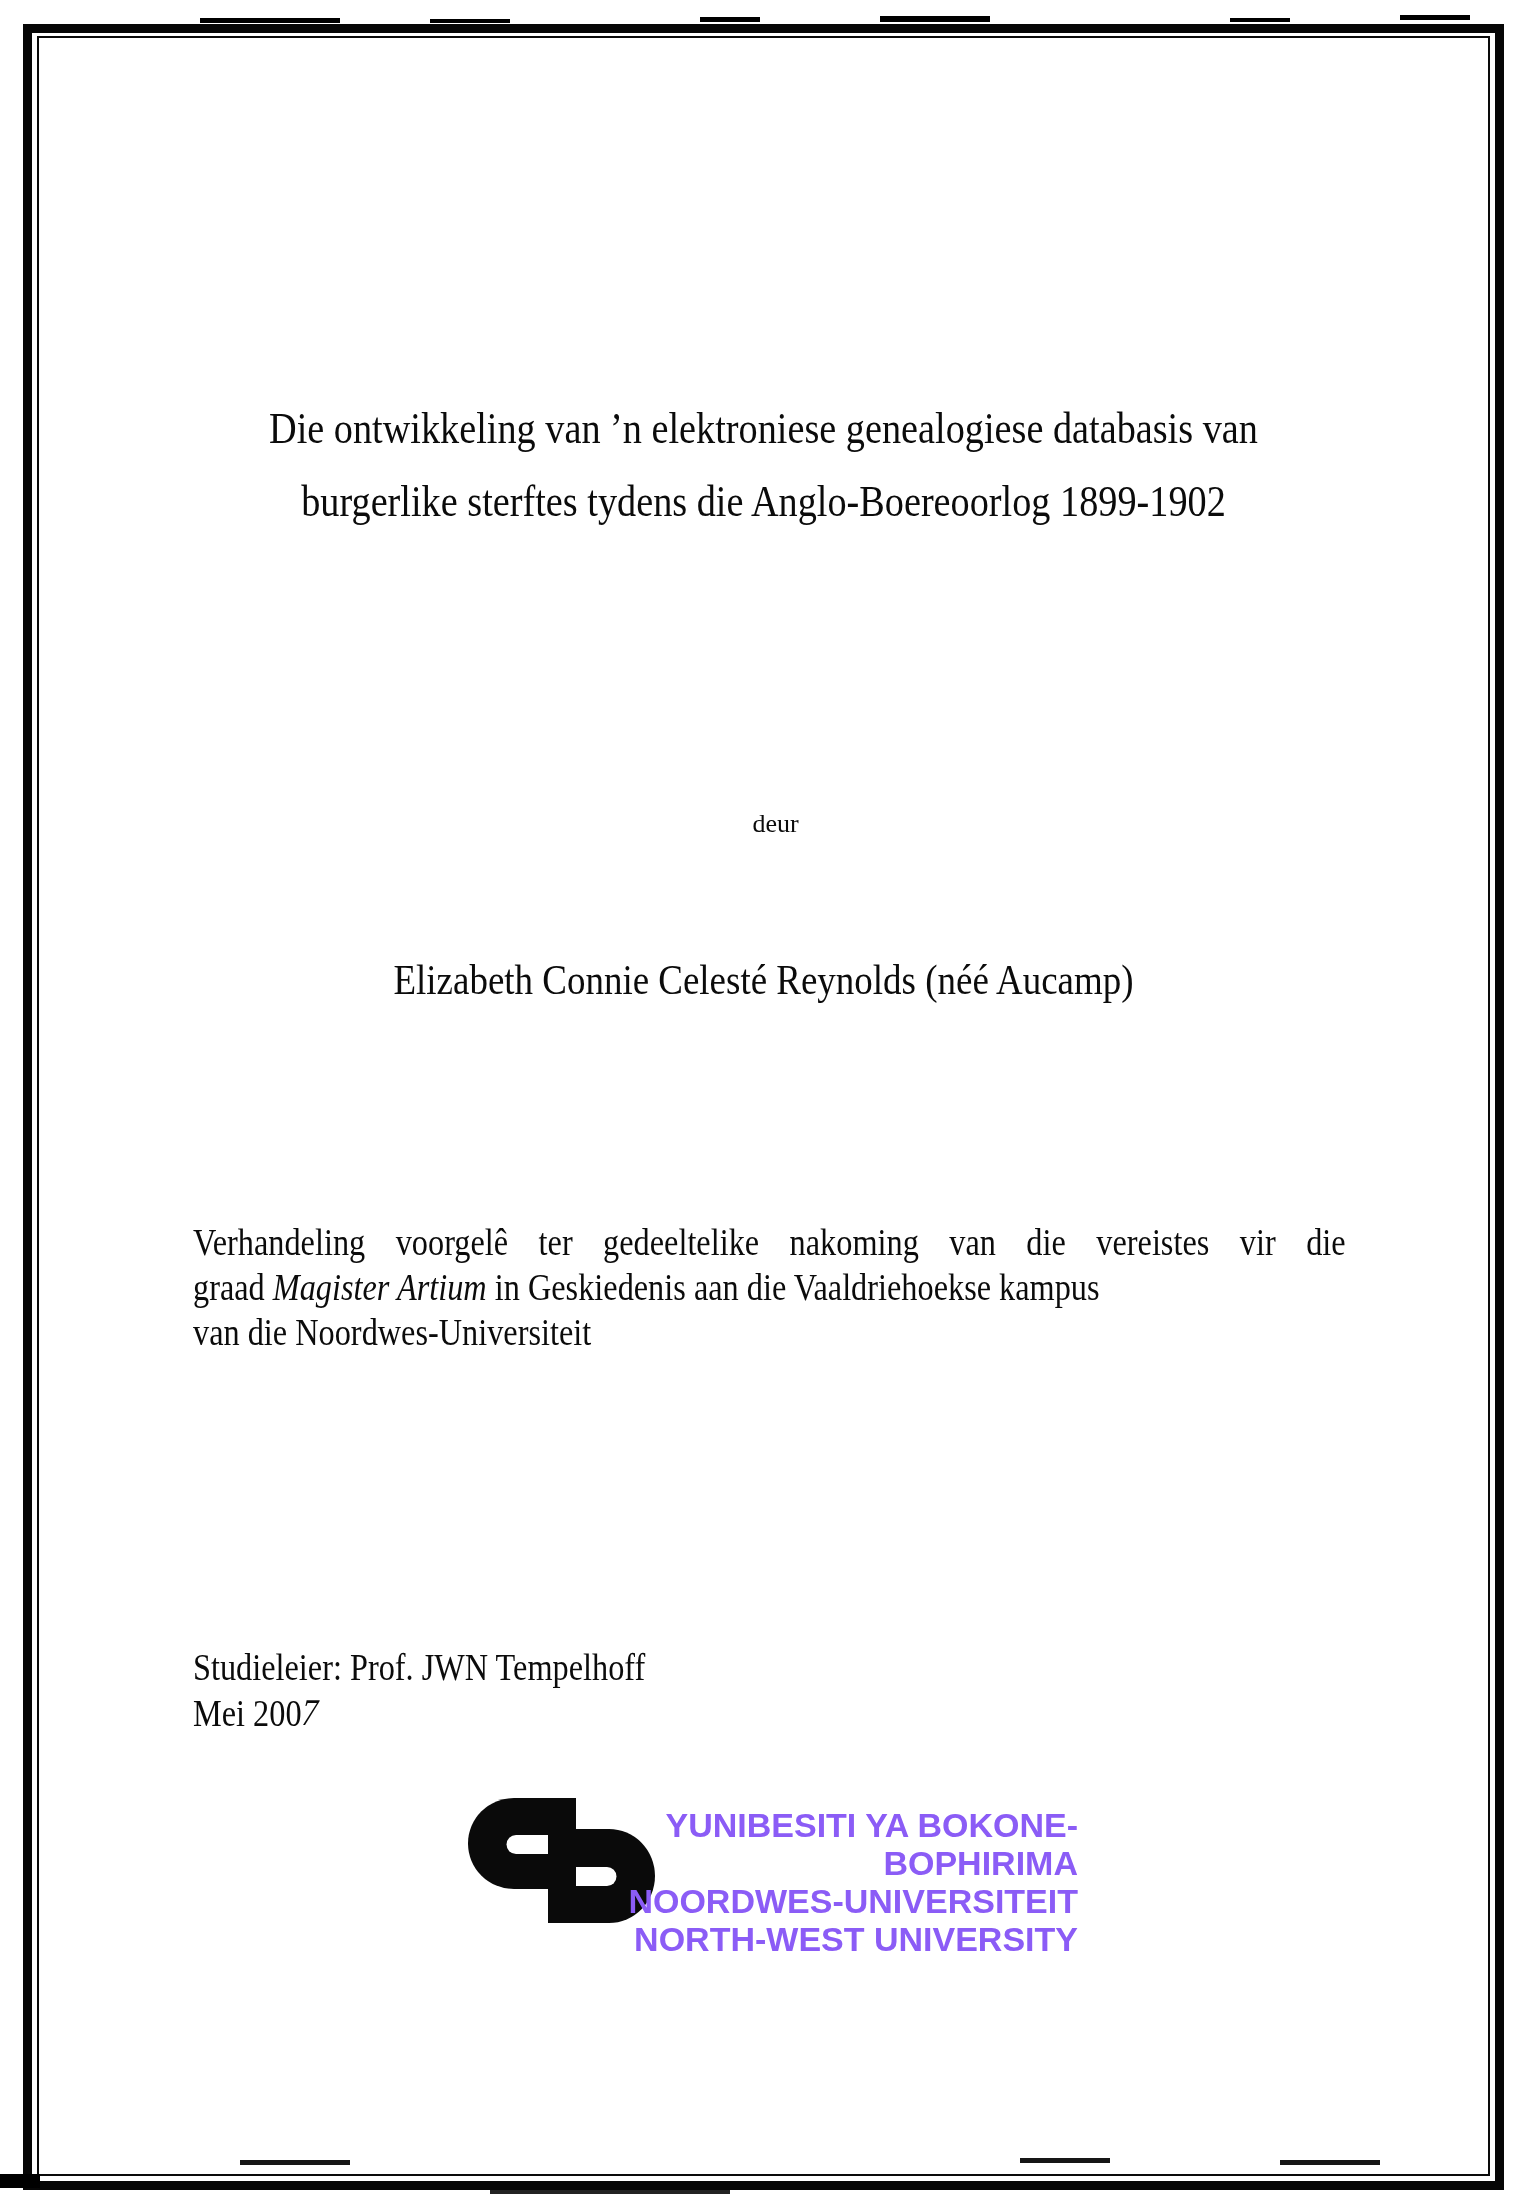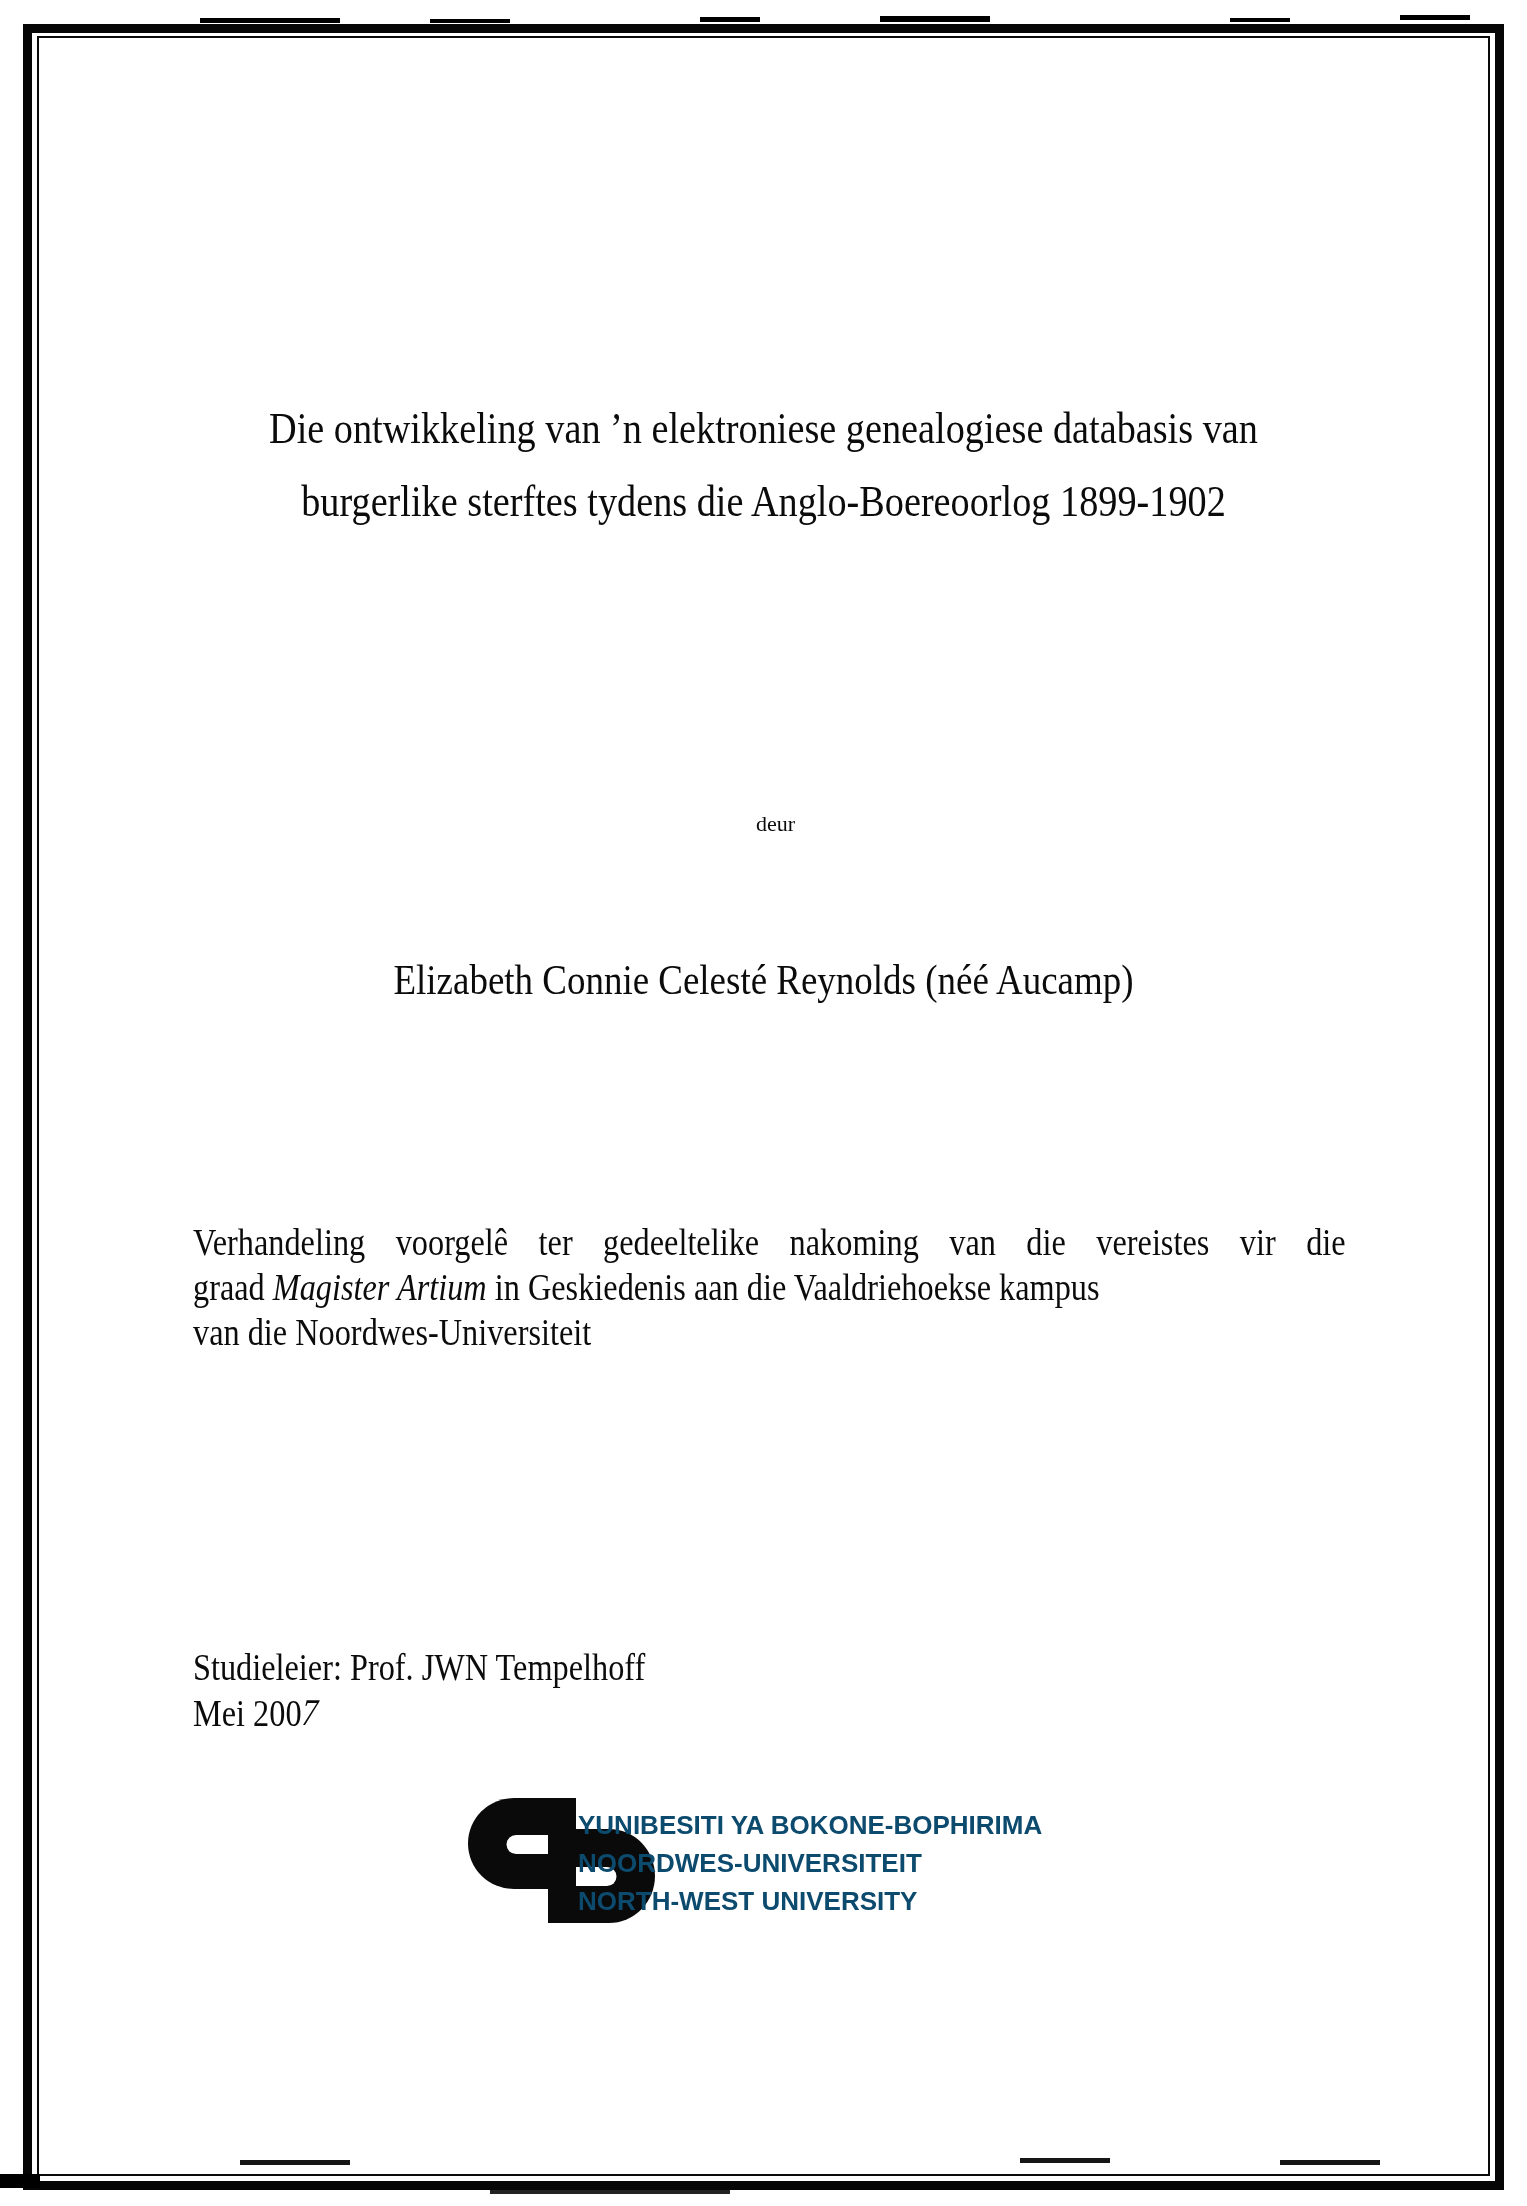--- a/index.html
+++ b/index.html
@@ -14,41 +14,41 @@
   
   .frame-outer { position:absolute; left:23px; top:24px; right:23px; bottom:16px;
                  border:9px solid #060606; }
   .frame-inner { position:absolute; left:37px; top:36px; right:37px; bottom:30px;
                  border:2px solid #0a0a0a; }
 
   .title { position:absolute; left:0; right:0; top:392px; text-align:center;
            font-size:45px; line-height:73px; transform:scaleX(.85); }
 
   .byline { position:absolute; left:0; right:0; top:806px; text-align:center;
-            font-size:22px; line-height:36px;padding-left:24px; }
+            font-size:26px; line-height:36px;padding-left:24px; }
 
   .author { position:absolute; left:0; right:0; top:955px; text-align:center;
             font-size:42px; line-height:50px; transform:scaleX(.88); }
 
   .statement { position:absolute; left:193px; top:1220px; width:1356px;
                transform:scaleX(.85); transform-origin:0 0; }
   .st-line { font-size:38px; line-height:45px; white-space:nowrap; }
   .st-line.just { white-space:normal; text-align:justify; text-align-last:justify; }
   .italic { font-style:italic; }
 
   .supervisor { position:absolute; left:193px; top:1644px;
                 font-size:38px; line-height:46px;
                 transform:scaleX(.85); transform-origin:0 0; }
   .digit-seven { display:inline-block; transform:skewX(-14deg) translateY(-1px); }
 
   .logo { position:absolute; left:468px; top:1798px; width:620px; height:135px; }
   .logo svg { position:absolute; left:0; top:0; display:block; }
-  .logo-text { position:absolute; left:110px; top:8px; width:500px; text-align:left;
+  .logo-text { position:absolute; left:110px; top:8px; width:500px; text-align:right;
                font-family:"Liberation Sans","DejaVu Sans",sans-serif;
-               font-weight:700; font-size:26px; line-height:38px; color:#0c4a6e; }
+               font-weight:700; font-size:34px; line-height:38px; color:#8b5cf6; }
 
   
   .art { position:absolute; background:#000; }
 </style>
 </head>
 <body>
 
 <div class="page">
 
   <div class="frame-outer"></div>

